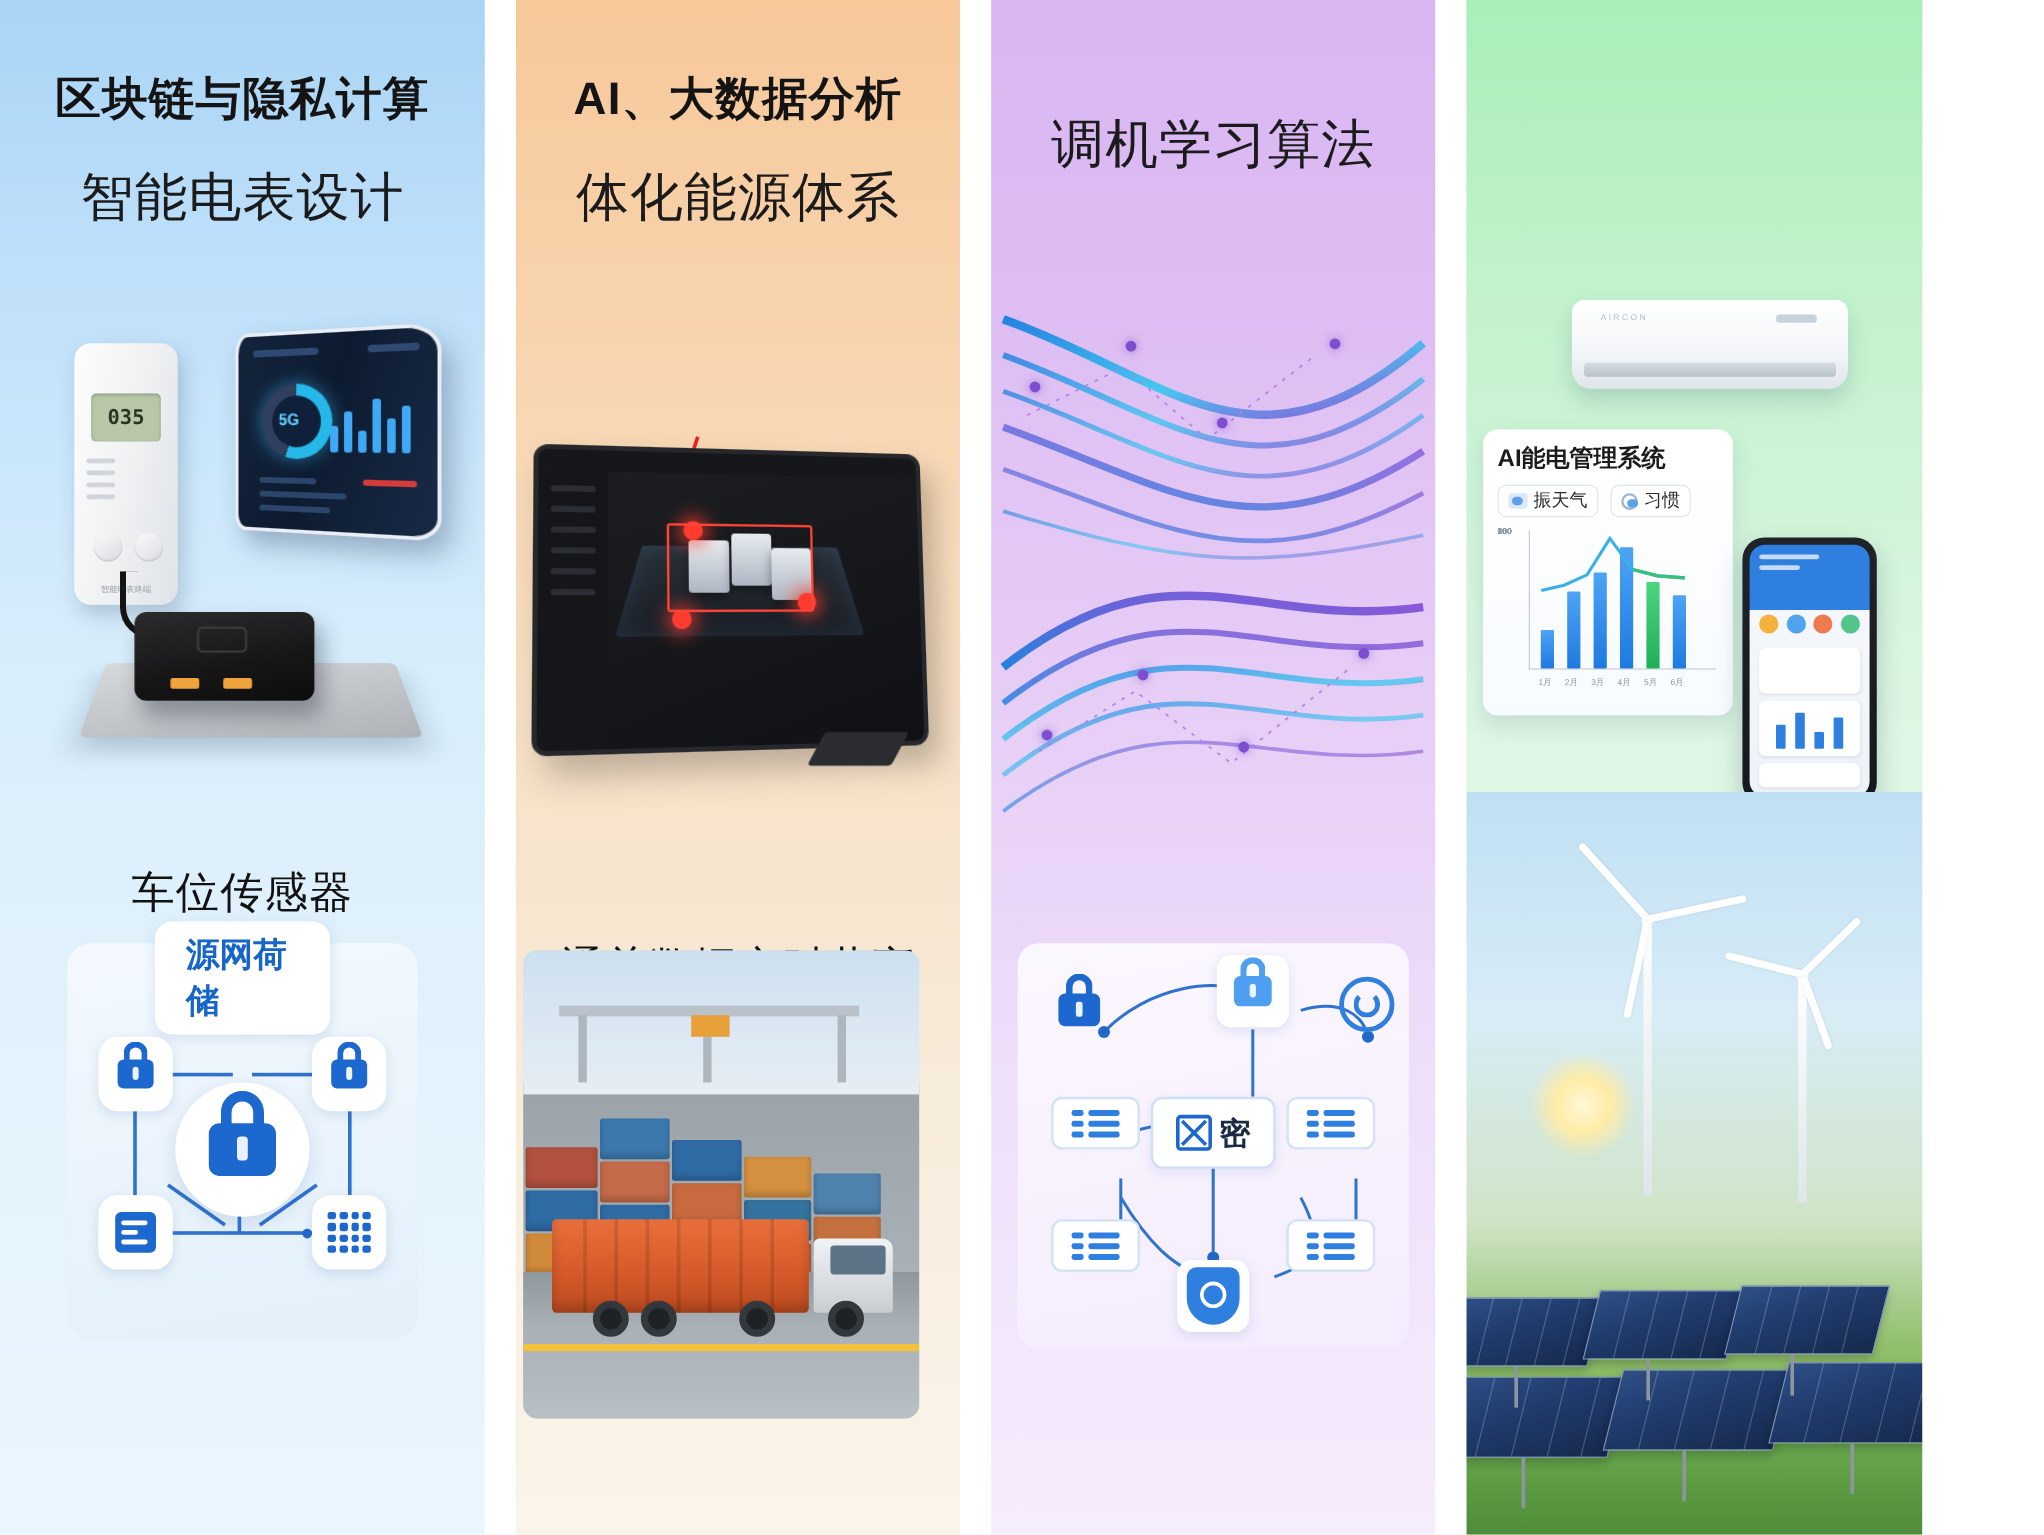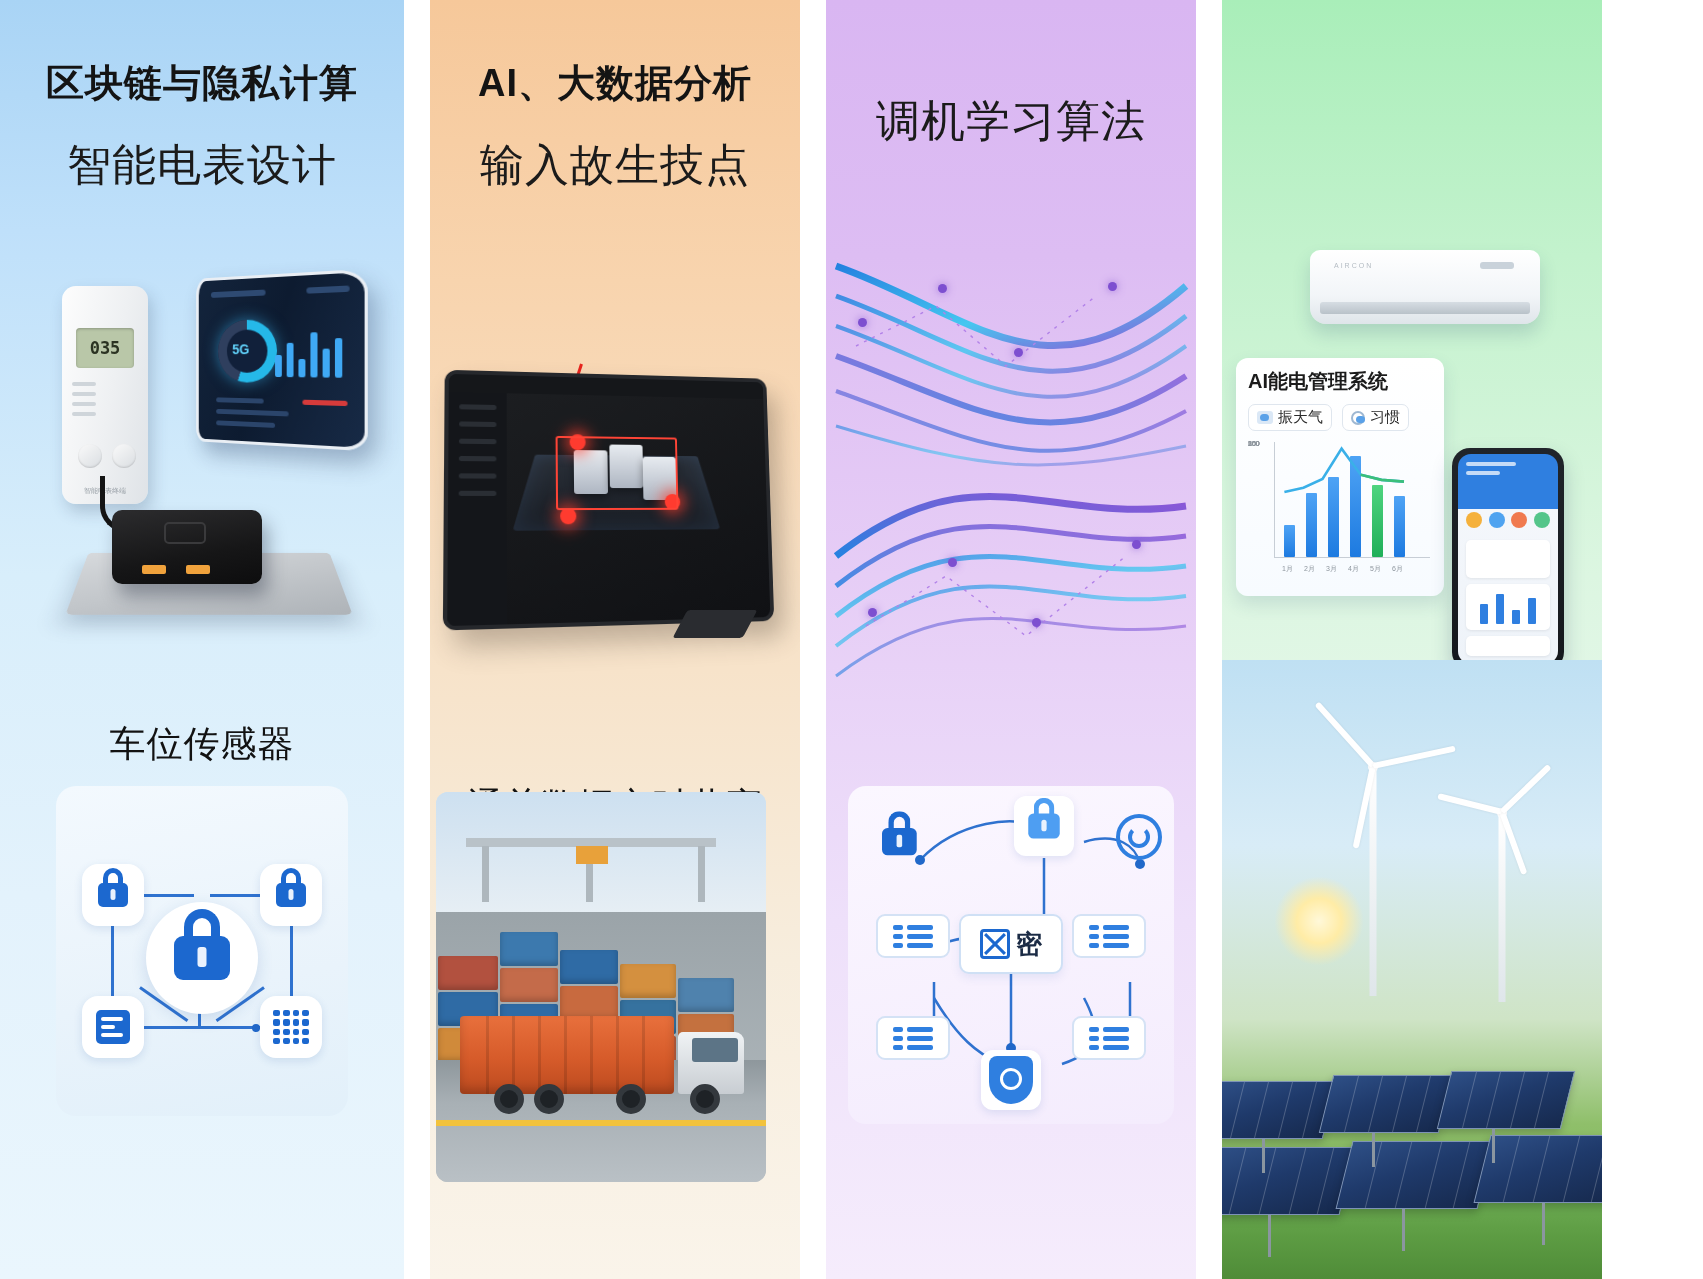--- a/index.html
+++ b/index.html
@@ -361,20 +361,21 @@
       <div class="gateway">
         <div class="lid"></div>
         <div class="port" style="left:30px"></div>
         <div class="port" style="left:74px"></div>
       </div>
     </div>
 
     <div class="mid-caption" style="top:720px">车位传感器</div>
 
     <div class="c1-card">
+      <div class="badge-pill">源网荷储</div>
       <div class="net">
         <div class="edge" style="left:66px;top:46px;width:54px;height:3px"></div>
         <div class="dot" style="left:62px;top:44px"></div>
         <div class="edge" style="right:66px;top:46px;width:54px;height:3px"></div>
         <div class="dot" style="right:62px;top:44px"></div>
         <div class="edge" style="left:37px;top:78px;width:3px;height:70px"></div>
         <div class="edge" style="right:37px;top:78px;width:3px;height:70px"></div>
         <div class="edge" style="left:66px;top:178px;width:120px;height:3px"></div>
         <div class="dot" style="left:62px;top:176px"></div>
         <div class="dot" style="left:178px;top:176px"></div>
@@ -435,21 +436,21 @@
         </div>
       </div>
     </div>
   </div>
 
   <div class="col-gap"></div>
 
   <div class="col col-2">
     <div class="headings">
       <div class="h1">AI、大数据分析</div>
-      <div class="h2">输入故生技点</div>
+      <div class="h2">体化能源体系</div>
     </div>
 
     <div class="c2-pointer"></div>
 
     <div class="tablet">
       <div class="tbar"></div>
       <div class="side">
           <i></i>
           <i></i>
           <i></i>

